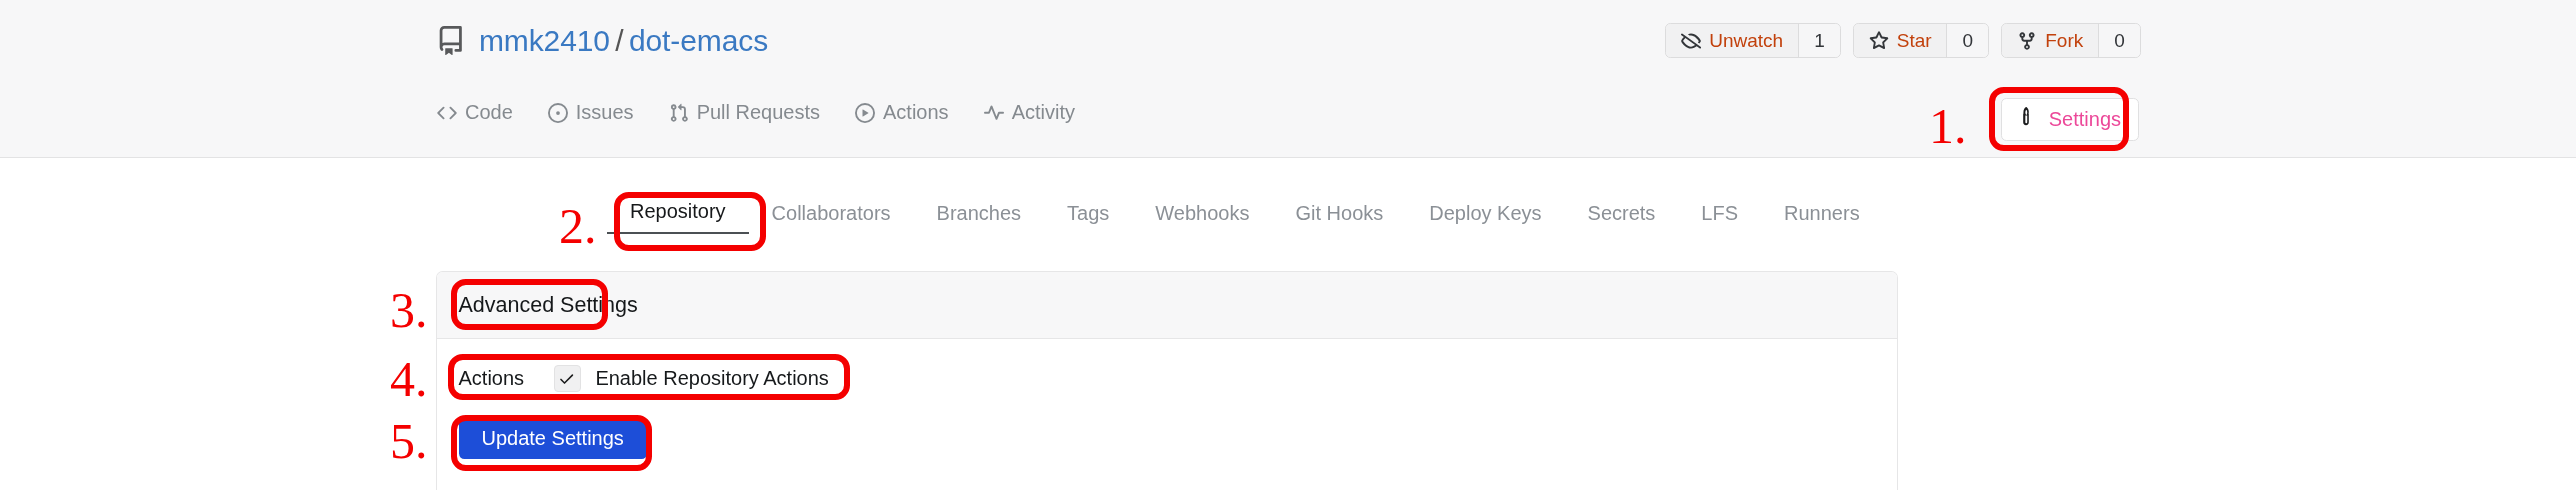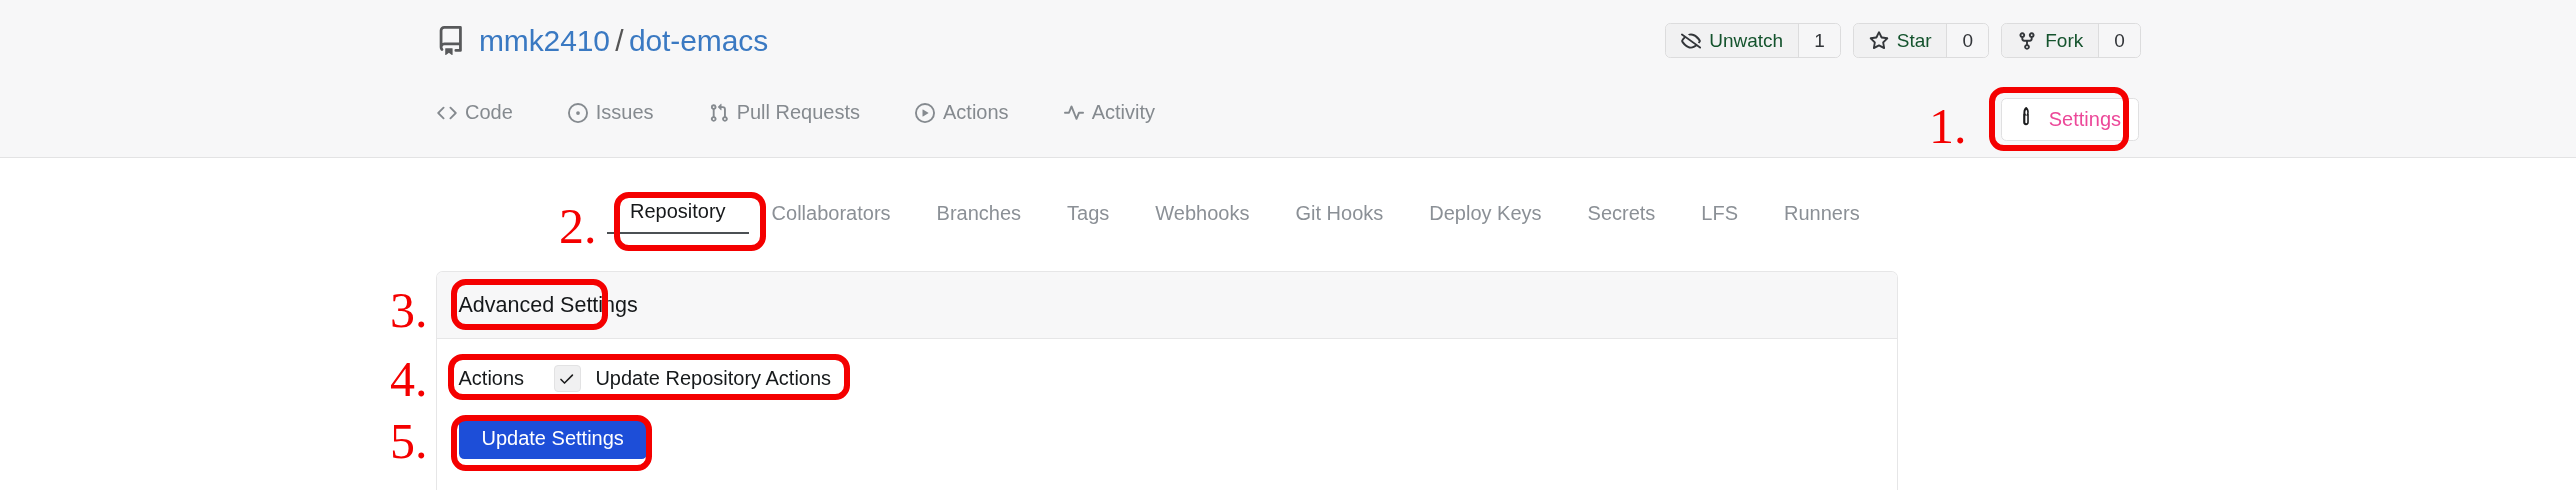--- a/index.html
+++ b/index.html
@@ -36,34 +36,34 @@
     position: absolute; right: 435px; top: 23px;
     display: flex; align-items: center; gap: 12px;
   }
   .btn-group {
     display: flex; align-items: stretch; height: 35px;
     border: 1.3px solid #dcdcdd; border-radius: 5.4px; overflow: hidden;
     background: #f1f1f2;
   }
   .btn-group .bg-main {
     display: flex; align-items: center; gap: 8px;
-    padding: 0 14.8px; font-size: 19px; color: #14532d;
+    padding: 0 14.8px; font-size: 19px; color: #c2410c;
     background: #f1f1f2;
   }
   .btn-group .bg-count {
     display: flex; align-items: center; justify-content: center;
     min-width: 42px; padding: 0 10.7px; font-size: 19px; color: #33363a;
     background: #f6f6f7; border-left: 1.3px solid #dcdcdd;
   }
   .bg-main svg { display: block; }
 
   
   .nav-tabs {
     position: absolute; left: 437px; top: 101px;
-    display: flex; align-items: flex-end; gap: 55px;
+    display: flex; align-items: flex-end; gap: 35px;
   }
   .nav-tab {
     display: flex; align-items: center; gap: 8px;
     font-size: 20px; color: #858a8f; white-space: nowrap;
   }
   .nav-tab svg { display: block; }
 
   
   .settings-btn {
     position: absolute; left: 2001px; top: 98px;
@@ -285,21 +285,21 @@
     <div class="panel-body">
 
       <div class="field-row">
         <span class="field-label">Actions</span>
         <label class="check-wrap">
           <span class="checkbox">
             <svg width="17.4" height="17.4" viewBox="0 0 16 16" fill="#1b1c1d" aria-hidden="true">
               <path d="M13.78 4.22a.75.75 0 0 1 0 1.06l-7.25 7.25a.75.75 0 0 1-1.06 0L2.22 9.28a.75.75 0 1 1 1.06-1.06L6 10.94l6.72-6.72a.75.75 0 0 1 1.06 0"></path>
             </svg>
           </span>
-          <span class="check-label">Update Repository Actions</span>
+          <span class="check-label">Enable Repository Actions</span>
         </label>
       </div>
 
       <button class="update-btn">Update Settings</button>
 
     </div>
   </div>
 
   <div class="anno-num" style="left:1929px; top:101px;">1.</div>
   <div class="anno-box" style="left:1989px; top:87px; width:140px; height:64px;"></div>

